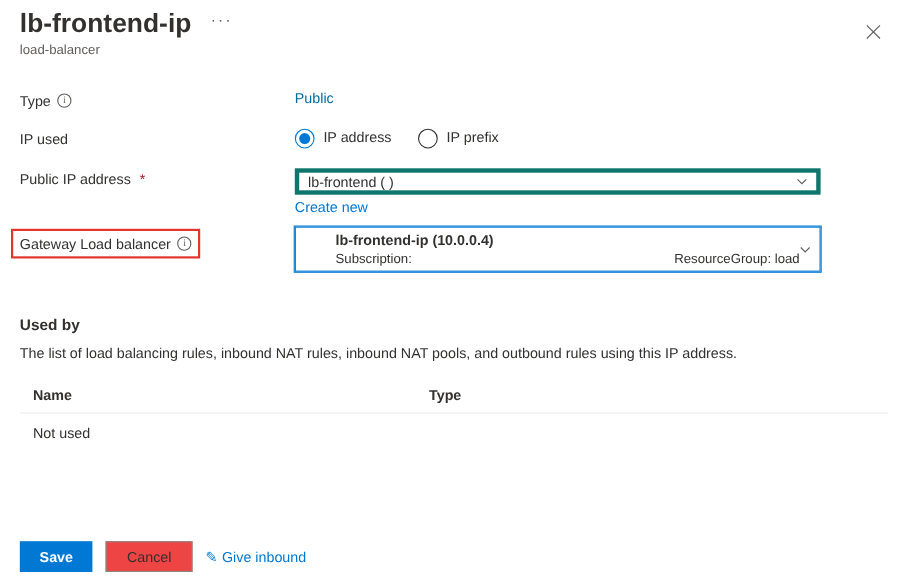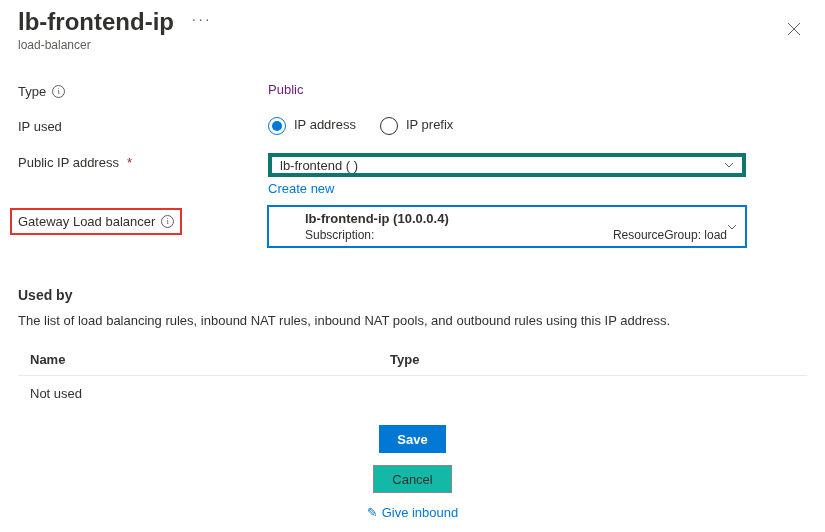--- a/index.html
+++ b/index.html
@@ -23,21 +23,21 @@
     .row { display: flex; align-items: flex-start; margin-bottom: 18px; }
     .row.tight { margin-bottom: 6px; }
     .label-col { width: 250px; font-size: 13px; color: #323130; display: flex; align-items: center; gap: 6px; padding-top: 2px; }
     .value-col { flex: 1; max-width: 478px; }
     .info-icon {
       display: inline-flex; width: 13px; height: 13px; border: 1px solid #605e5c; border-radius: 50%;
       align-items: center; justify-content: center; font-size: 9px; color: #605e5c; line-height: 1;
       font-style: normal; font-family: Georgia, serif;
     }
     .required { color: #a4262c; margin-left: 2px; }
-    .static-text { font-size: 13px; color: #701a75; }
+    .static-text { font-size: 13px; color: #0369a1; }
     .radio-group { display: flex; gap: 24px; align-items: center; }
     .radio-opt { display: flex; gap: 8px; cursor: pointer; }
     .radio-circle {
       width: 18px; height: 18px; border: 1px solid #323130; border-radius: 50%;
       display: inline-flex; align-items: center; justify-content: center;
     }
     .radio-circle.selected { border-color: #0078d4; }
     .radio-dot { width: 10px; height: 10px; background: #0078d4; border-radius: 50%; }
     .select-box {
       border: 4px solid #0f766e; height: 24px; padding: 0 8px; display: flex;
@@ -51,25 +51,25 @@
     .glb-title { font-weight: 700; font-size: 13px; }
     .glb-sub { font-size: 12px; color: #323130; margin-top: 2px; display: flex; justify-content: space-between; }
     .highlight-box { border: 2px solid #e3352d; padding: 4px 6px; margin-left: -8px; display: inline-flex; align-items: center; gap: 6px; }
     .section-heading { font-weight: 600; font-size: 14px; margin-top: 40px; margin-bottom: 10px; }
     .desc-text { font-size: 13px; color: #323130; margin-bottom: 16px; }
     .table-header { display: flex; border-bottom: 1px solid #edebe9; padding: 8px 12px; font-weight: 600; font-size: 13px; }
     .th-name { width: 360px; }
     .th-type { flex: 1; }
     .table-row { display: flex; padding: 10px 12px; font-size: 13px; }
     .footer {
-      position: absolute; left: 18px; right: 18px; bottom: 12px; display: flex; align-items: center; gap: 12px; flex-direction: column;
+      position: absolute; left: 18px; right: 18px; bottom: 12px; display: flex; align-items: center; gap: 12px;
     }
     .btn { height: 28px; padding: 0 18px; font-size: 13px; cursor: pointer; border: none; }
     .btn-primary { background: #0078d4; color: #fff; font-weight: 600; }
-    .btn-secondary { background: #14b8a6; color: #323130; border: 1px solid #8a8886; }
+    .btn-secondary { background: #ef4444; color: #323130; border: 1px solid #8a8886; }
     .feedback { color: #0078d4; font-size: 13px; cursor: pointer; display: inline-flex; align-items: center; gap: 4px; }
     .feedback-icon { font-size: 13px; }
   </style>
 </head>
 <body>
 
 <div class="header">
   <div class="title-block">
     <span class="page-title">lb-frontend-ip</span>
     <span class="more-dots">···</span>

